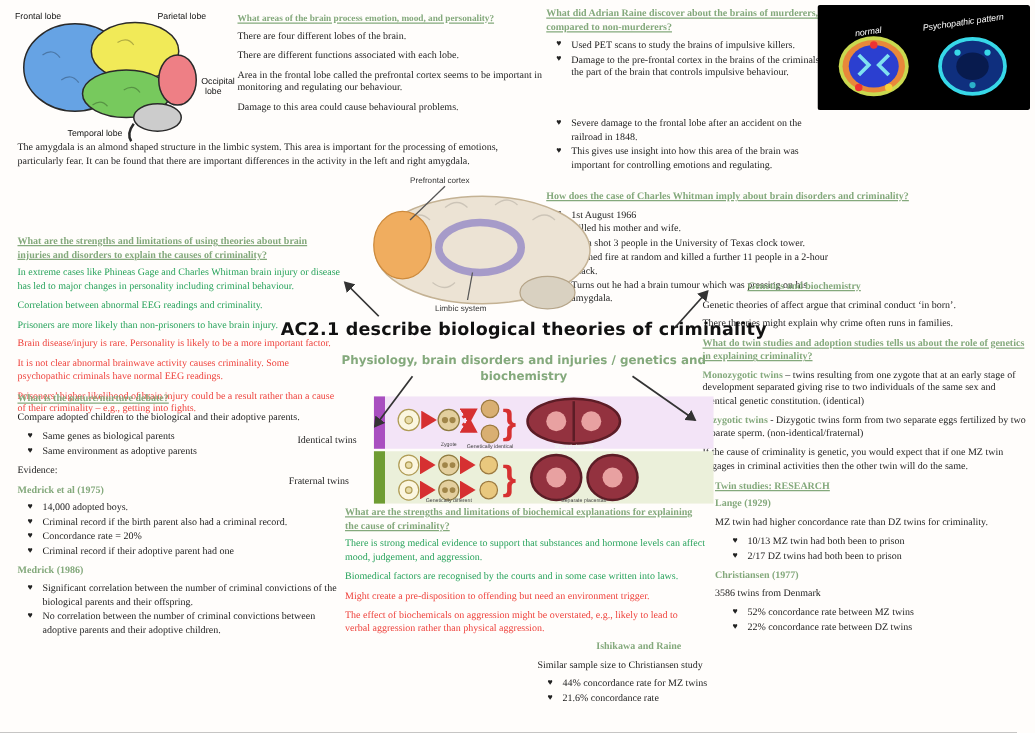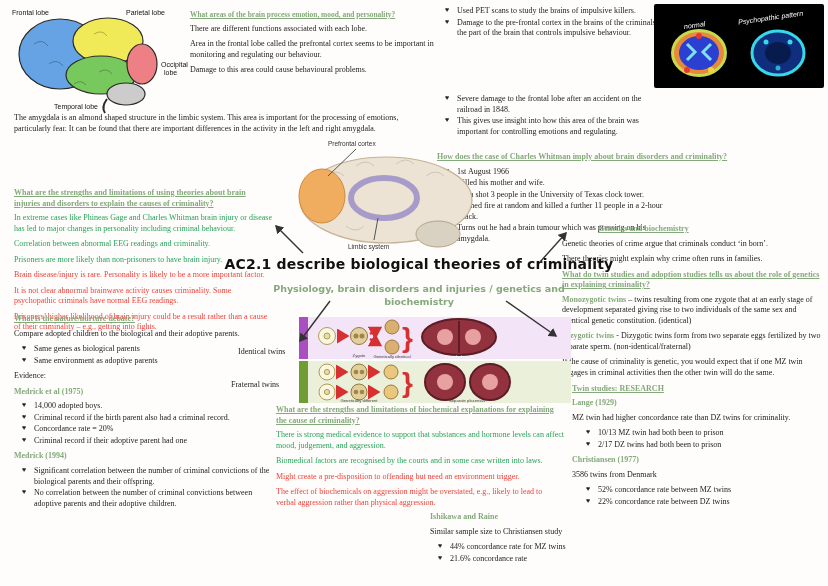--- a/index.html
+++ b/index.html
@@ -41,20 +41,21 @@
     <path d="M30,40 q8,-6 14,2 M45,60 q8,-6 14,2 M90,30 q8,-5 13,2 M95,68 q8,-5 13,2 M70,80 q7,-5 12,1" fill="none" stroke="#00000044" stroke-width="1"></path>
     <text x="8" y="11" font-size="7" fill="#111">Frontal lobe</text>
     <text x="122" y="11" font-size="7" fill="#111">Parietal lobe</text>
     <text x="157" y="63" font-size="7" fill="#111">Occipital</text>
     <text x="160" y="71" font-size="7" fill="#111">lobe</text>
     <text x="50" y="105" font-size="7" fill="#111">Temporal lobe</text>
   </svg>
 
   <div class="sec" style="left:190px;top:10px;width:248px;">
     <div class="h nowrap" style="font-size:7.4px;">What areas of the brain process emotion, mood, and personality?</div>
+    <div class="p">There are four different lobes of the brain.</div>
     <div class="p">There are different functions associated with each lobe.</div>
     <div class="p">Area in the frontal lobe called the prefrontal cortex seems to be important in monitoring and regulating our behaviour.</div>
     <div class="p">Damage to this area could cause behavioural problems.</div>
   </div>
 
   <div class="sec" style="left:14px;top:113px;width:412px;">The amygdala is an almond shaped structure in the limbic system. This area is important for the processing of emotions, particularly fear. It can be found that there are important differences in the activity in the left and right amygdala.</div>
 
   <div class="sec" style="left:14px;top:144px;width:258px;margin-top:44px;">
     <div class="h">What are the strengths and limitations of using theories about brain injuries and disorders to explain the causes of criminality?</div>
     <div class="p green">In extreme cases like Phineas Gage and Charles Whitman brain injury or disease has led to major changes in personality including criminal behaviour.</div>
@@ -73,28 +74,29 @@
       <li>Same environment as adoptive parents</li>
     </ul>
     <div class="p">Evidence:</div>
     <div class="sh">Medrick et al (1975)</div>
     <ul>
       <li>14,000 adopted boys.</li>
       <li>Criminal record if the birth parent also had a criminal record.</li>
       <li>Concordance rate = 20%</li>
       <li>Criminal record if their adoptive parent had one</li>
     </ul>
-    <div class="sh">Medrick (1994)</div>
+    <div class="sh">Medrick (1986)</div>
     <ul>
       <li>Significant correlation between the number of criminal convictions of the biological parents and their offspring.</li>
       <li>No correlation between the number of criminal convictions between adoptive parents and their adoptive children.</li>
     </ul>
   </div>
 
   <div class="sec" style="left:437px;top:6px;width:222px;">
+    <div class="h">What did Adrian Raine discover about the brains of murderers, compared to non-murderers?</div>
     <ul>
       <li>Used PET scans to study the brains of impulsive killers.</li>
       <li>Damage to the pre-frontal cortex in the brains of the criminals, the part of the brain that controls impulsive behaviour.</li>
     </ul>
   </div>
 
   <svg class="overlay" style="left:654px;top:4px;" width="170" height="84" viewBox="0 0 170 84">
     <rect x="0" y="0" width="170" height="84" rx="2" fill="#000"></rect>
     <ellipse cx="45" cy="49" rx="28" ry="24" fill="#c9d94f"></ellipse>
     <ellipse cx="45" cy="49" rx="25" ry="21" fill="#e8883a"></ellipse>
@@ -126,21 +128,21 @@
       <li>1st August 1966</li>
       <li>Killed his mother and wife.</li>
       <li>Then shot 3 people in the University of Texas clock tower.</li>
       <li>Opened fire at random and killed a further 11 people in a 2-hour attack.</li>
       <li>Turns out he had a brain tumour which was pressing on his amygdala.</li>
     </ul>
   </div>
 
   <div class="sec" style="left:562px;top:224px;width:262px;">
     <div class="h" style="margin-left:36px;">Genetics and biochemistry</div>
-    <div class="p">Genetic theories of crime argue that criminals conduct ‘in born’.</div>
+    <div class="p">Genetic theories of affect argue that criminal conduct ‘in born’.</div>
     <div class="p">There theories might explain why crime often runs in families.</div>
     <div class="h">What do twin studies and adoption studies tells us about the role of genetics in explaining criminality?</div>
     <div class="p"><span class="term">Monozygotic twins</span> <span>– twins resulting from one zygote that at an early stage of development separated giving rise to two individuals of the same sex and identical genetic constitution. (identical)</span></div>
     <div class="p"><span class="term">Dizygotic twins</span> <span>- Dizygotic twins form from two separate eggs fertilized by two separate sperm. (non-identical/fraternal)</span></div>
     <div class="p">If the cause of criminality is genetic, you would expect that if one MZ twin engages in criminal activities then the other twin will do the same.</div>
     <div class="indent">
       <div class="shu">Twin studies: RESEARCH</div>
       <div class="sh">Lange (1929)</div>
       <div class="p">MZ twin had higher concordance rate than DZ twins for criminality.</div>
       <ul style="padding-left:14px;">
@@ -230,21 +232,21 @@
 
   <div class="sec" style="left:276px;top:405px;width:288px;">
     <div class="h">What are the strengths and limitations of biochemical explanations for explaining the cause of criminality?</div>
     <div class="p green">There is strong medical evidence to support that substances and hormone levels can affect mood, judgement, and aggression.</div>
     <div class="p green">Biomedical factors are recognised by the courts and in some case written into laws.</div>
     <div class="p red">Might create a pre-disposition to offending but need an environment trigger.</div>
     <div class="p red" style="width:288px;">The effect of biochemicals on aggression might be overstated, e.g., likely to lead to verbal aggression rather than physical aggression.</div>
   </div>
 
   <div class="sec" style="left:430px;top:512px;width:152px;">
-    <div class="sh" style="margin-top:0;">Ishikawa and Raine</div>
+    <div class="sh" style="margin-top:0;margin-left:47px;">Ishikawa and Raine</div>
     <div class="p">Similar sample size to Christiansen study</div>
     <ul>
       <li>44% concordance rate for MZ twins</li>
       <li>21.6% concordance rate</li>
     </ul>
   </div>
 
   <svg class="overlay" width="828" height="586" viewBox="0 0 828 586">
     <defs>
       <marker id="ba" markerWidth="7" markerHeight="7" refX="5" refY="3.5" orient="auto">

